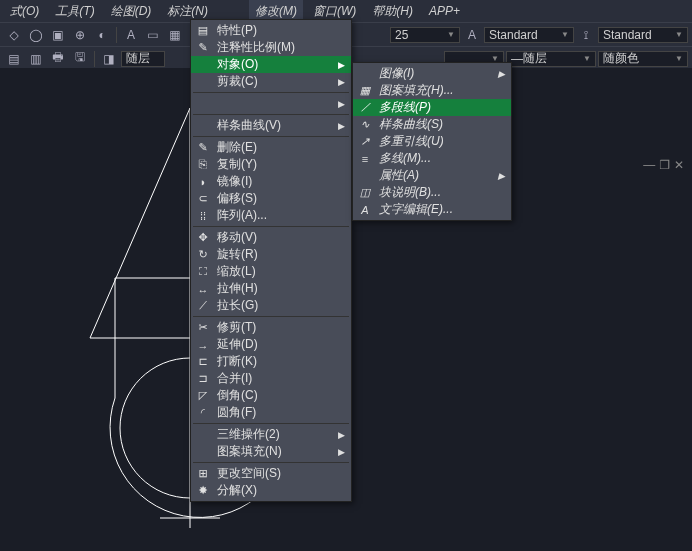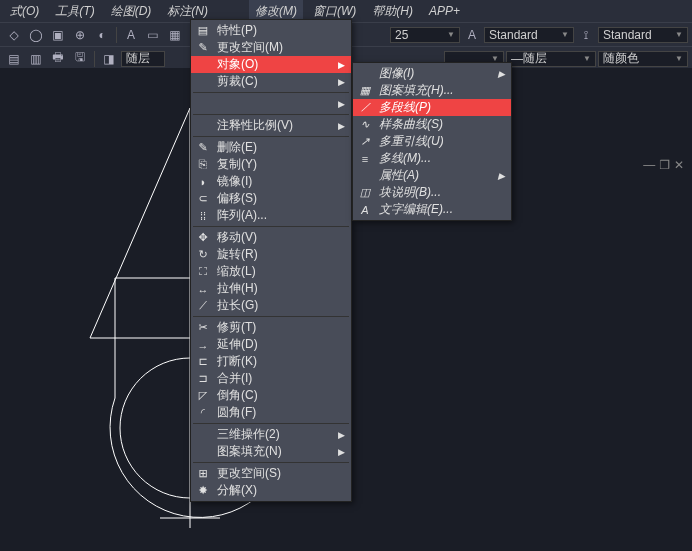--- a/index.html
+++ b/index.html
@@ -14,21 +14,21 @@
 .combo .arrow { margin-left: auto; font-size: 8px; color: #888; }
 .tabbar { background: #2a2e3a; height: 22px; display: flex; align-items: center; padding: 0 4px; border-top: 1px solid #1a1d26; }
 .tab { background: #3a4050; padding: 2px 8px; display: flex; align-items: center; gap: 6px; }
 .tab-close { color: #fff; font-weight: bold; }
 .tab-plus { width: 20px; height: 18px; background: #3a4050; margin-left: 4px; display: flex; align-items: center; justify-content: center; }
 .canvas { position: absolute; top: 68px; left: 0; right: 0; bottom: 0; background: #1a1d26; }
 .canvas svg { position: absolute; left: 0; top: 0; }
 .corner-controls { position: absolute; top: 90px; right: 8px; display: flex; gap: 4px; color: #888; }
 .menu { position: absolute; background: #484c58; border: 1px solid #222; box-shadow: 2px 2px 6px rgba(0,0,0,0.5); min-width: 162px; padding: 2px 0; }
 .menu-item { display: flex; align-items: center; height: 17px; padding: 0 18px 0 26px; position: relative; color: #e0e0e0; }
-.menu-item.highlight { background: #ef4444; color: #fff; }
+.menu-item.highlight { background: #15803d; color: #fff; }
 .menu-item .arrow { position: absolute; right: 6px; font-size: 9px; }
 .menu-item .icon { position: absolute; left: 4px; width: 16px; text-align: center; font-size: 11px; }
 .menu-sep { height: 1px; background: #333; margin: 2px 2px; }
 #menu1 { top: 19px; left: 190px; }
 #menu2 { top: 62px; left: 352px; min-width: 160px; font-style: italic; }
 </style>
 </head>
 <body>
 
 <div class="menubar">
@@ -124,37 +124,37 @@
   </div>
 </div>
 
 <div class="menu" id="menu1">
   <div class="menu-item">
       <span class="icon">▤</span>
       <span>特性(P)</span>
     </div>
   <div class="menu-item">
       <span class="icon">✎</span>
-      <span>更改空间(M)</span>
+      <span>注释性比例(M)</span>
     </div>
   <div class="menu-item highlight">
       <span>对象(O)</span>
       <span class="arrow">▶</span>
     </div>
   <div class="menu-item">
       <span>剪裁(C)</span>
       <span class="arrow">▶</span>
     </div>
   <div class="menu-sep"></div>
   <div class="menu-item">
       <span class="arrow">▶</span>
     </div>
   <div class="menu-sep"></div>
   <div class="menu-item">
-      <span>注释性比例(V)</span>
+      <span>样条曲线(V)</span>
       <span class="arrow">▶</span>
     </div>
   <div class="menu-sep"></div>
   <div class="menu-item">
       <span class="icon">✎</span>
       <span>删除(E)</span>
     </div>
   <div class="menu-item">
       <span class="icon">⎘</span>
       <span>复制(Y)</span>

